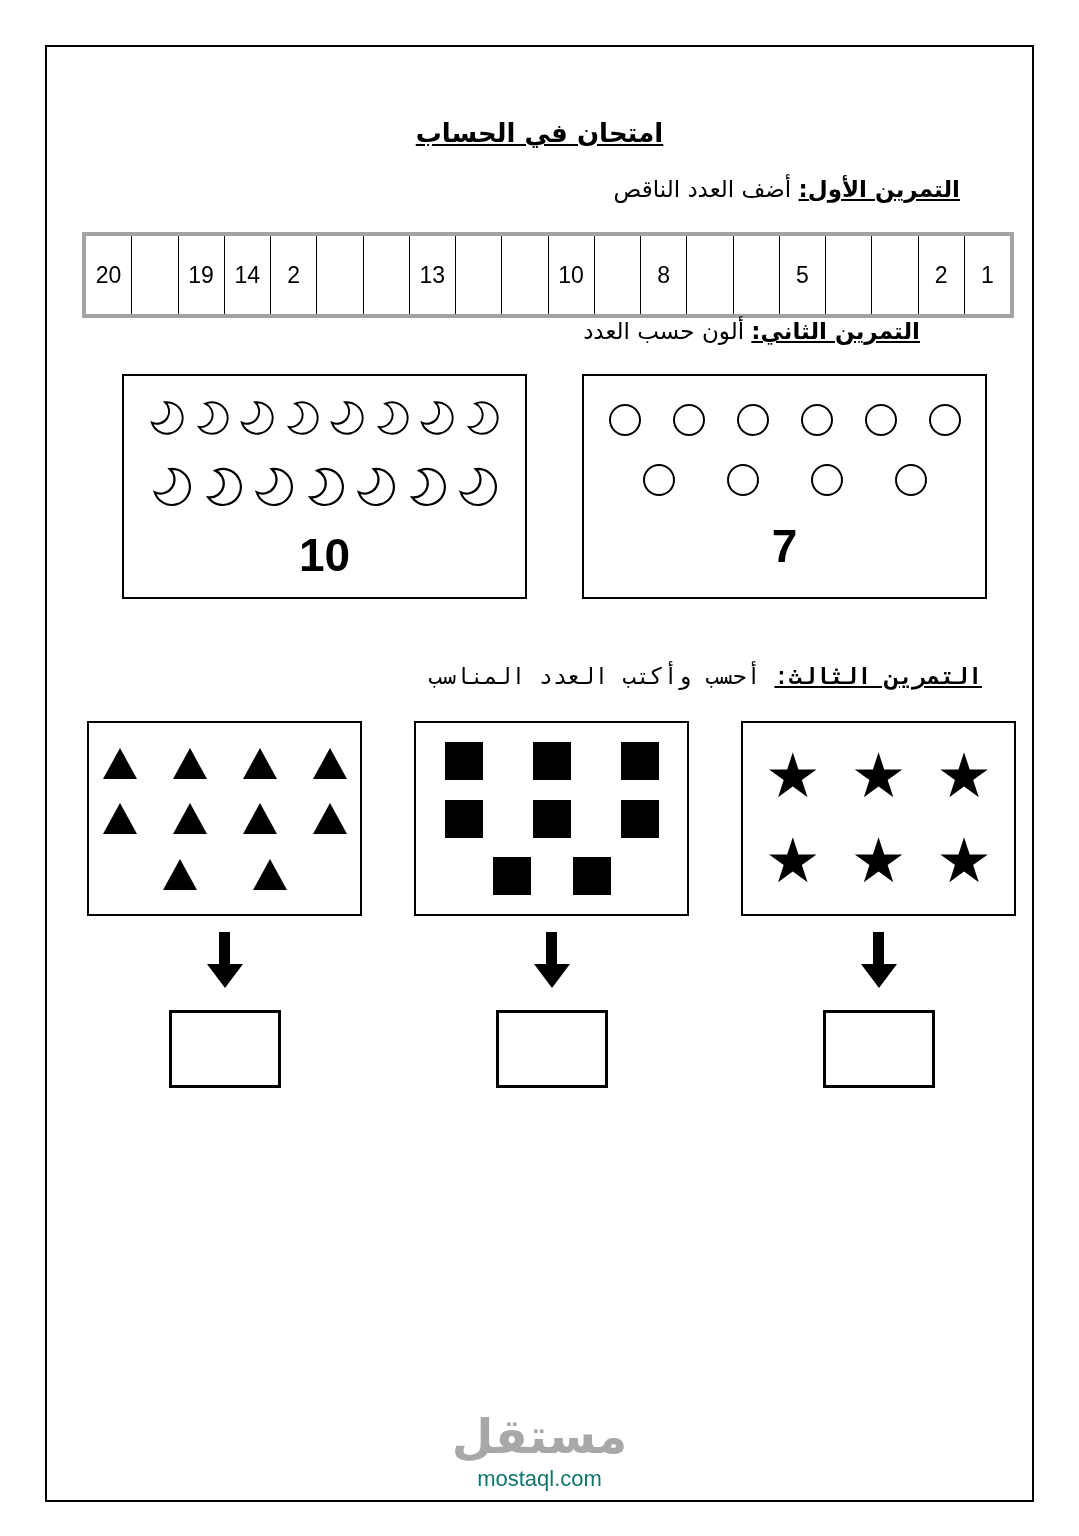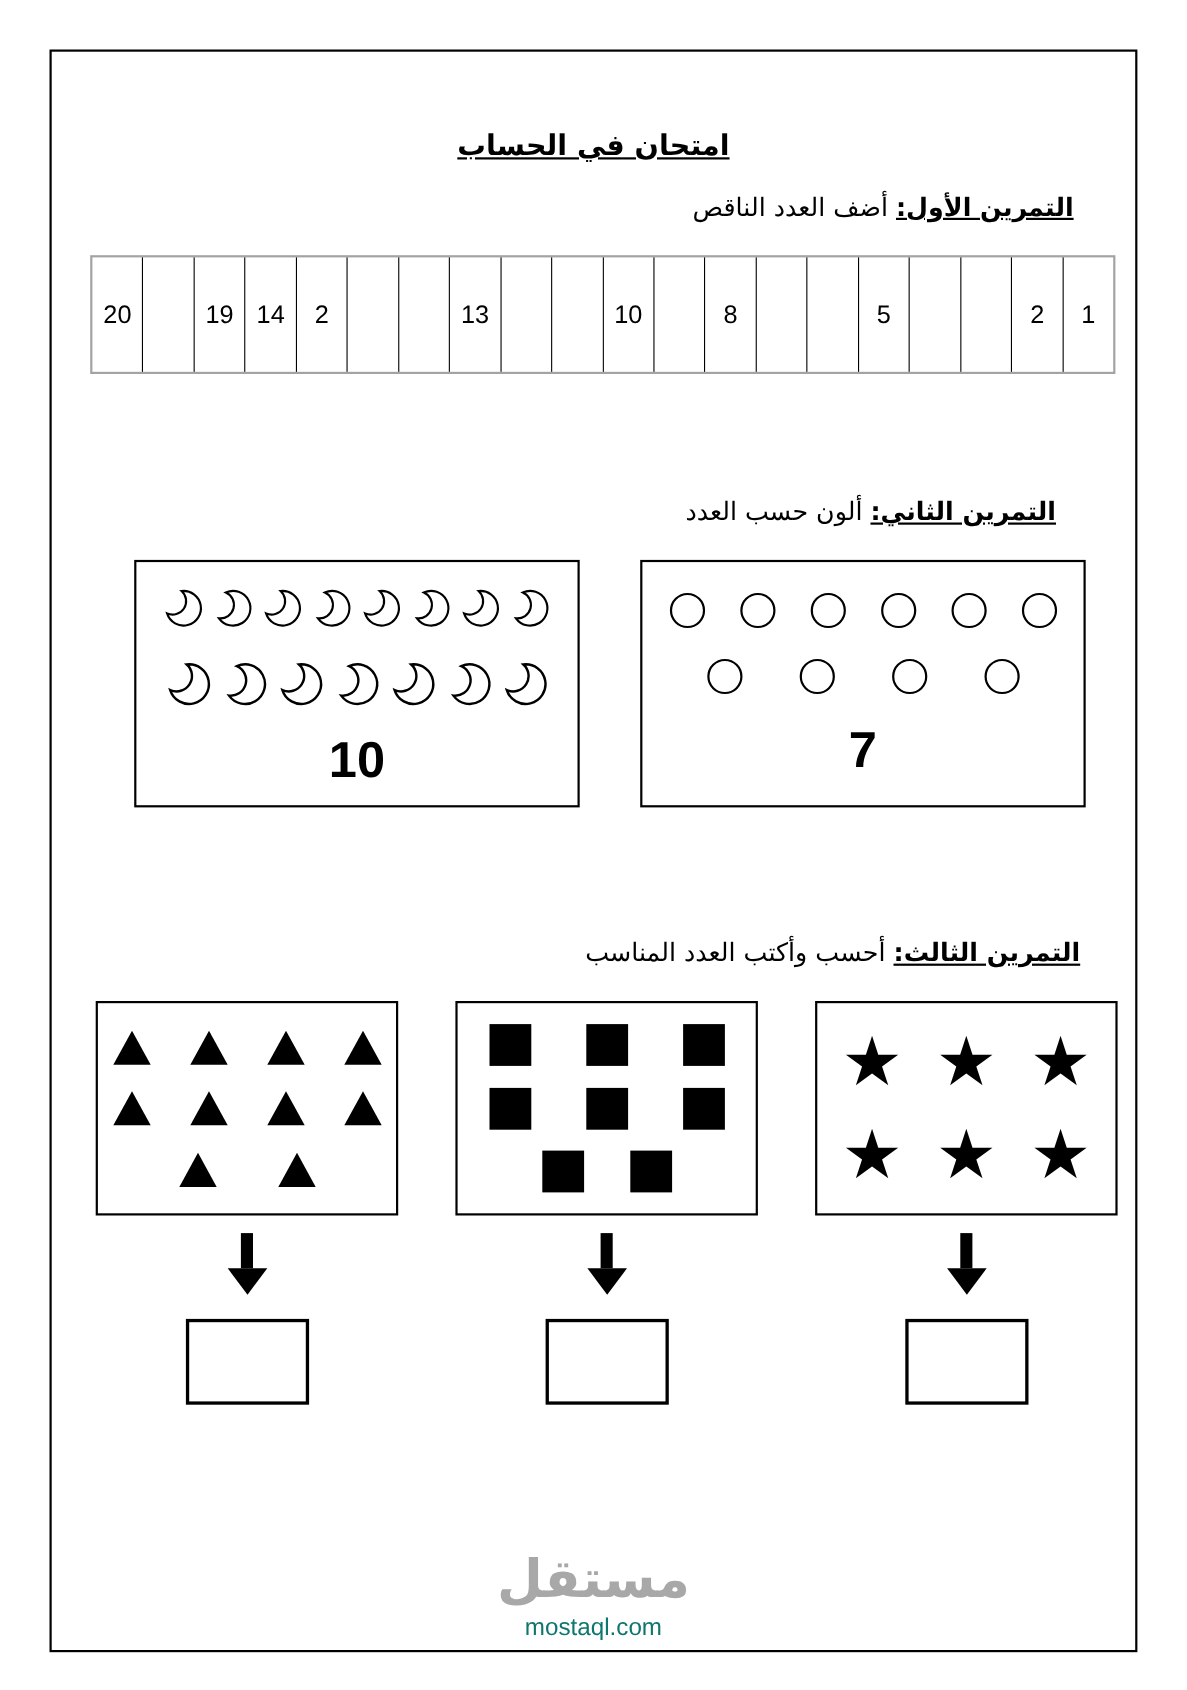--- a/index.html
+++ b/index.html
@@ -10,27 +10,27 @@
   }
   .frame {
     position:absolute; left:45px; top:45px; width:989px; height:1457px;
     border:2px solid #000; background:#fff;
   }
   .title { margin-top:71px; text-align:center; font-size:26px; font-weight:bold; direction:rtl; }
   .title .underline { text-decoration:underline; }
 
   .ex-heading { direction:rtl; text-align:right; font-size:23px; }
   .ex-heading .ex-label { font-weight:bold; text-decoration:underline; }
-  #ex1-heading { padding-left:0; padding-right:56px; margin-top:28px;margin-left:31px; }
-  #ex2-heading { padding-right:72px; margin-top:113px; }
-  #ex3-heading { padding-right:50px; margin-top:120px; }
+  #ex1-heading { padding-left:0; padding-right:72px; margin-top:28px;margin-left:31px; }
+  #ex2-heading { padding-right:112px; }
+  #ex3-heading { padding-right:50px; margin-top:64px;font-family:Liberation Mono, monospace; }
 
   .number-table {
-    display:flex; width:932px; height:108px; margin:30px 0 0 35px;
-    border:2px solid #a3a3a3;
+    display:flex; width:932px; height:86px; margin:30px 0 0 35px;
+    border:4px solid #a3a3a3;
   }
   .num-cell {
     flex:1 1 0; border-right:1.5px solid #000;
     display:flex; align-items:center; justify-content:center;
     font-family:"Liberation Sans", sans-serif; font-size:23px;
   }
   .num-cell:last-child { border-right:none; }
 
   .ex2-boxes { display:flex; gap:55px; margin:30px 0 0 75px; }
   .ex2-box { width:405px; height:225px; }

